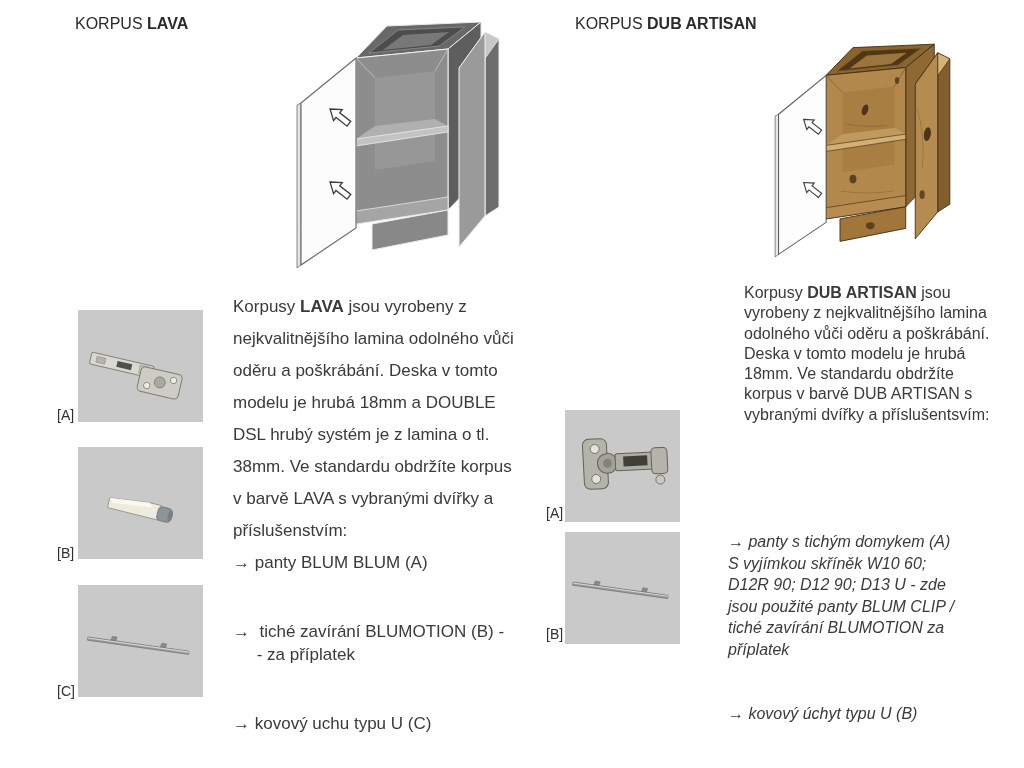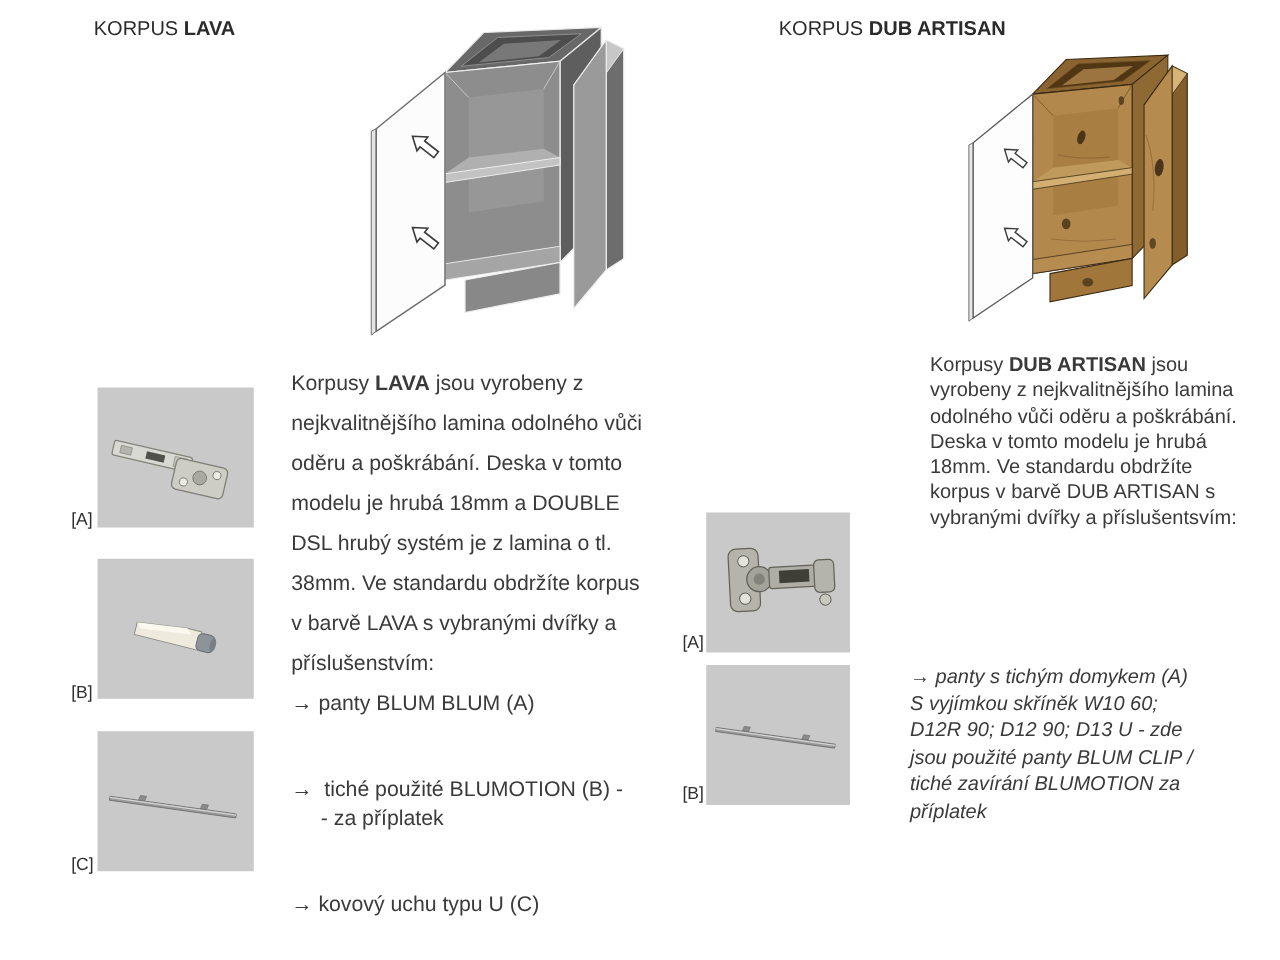--- a/index.html
+++ b/index.html
@@ -106,26 +106,26 @@
       </g>
     </svg>
   </div>
   <div class="hwlabel" style="left:57px; top:683px;">[C]</div>
 
   <div class="para" style="left:233px; top:291px; width:290px;">
     <span>Korpusy </span><b>LAVA</b><span> jsou vyrobeny z nejkvalitnějšího lamina odolného vůči oděru a poškrábání. Deska v tomto modelu je hrubá 18mm a DOUBLE DSL hrubý systém je z lamina o tl. 38mm. Ve standardu obdržíte korpus v barvě LAVA s vybranými dvířky a příslušenstvím:</span>
   </div>
   <div class="bullets" style="left:233px; top:505px; width:300px;">
     <div class="bullet-item">→ panty BLUM BLUM (A)</div>
-    <div class="bullet-item">→  tiché použité BLUMOTION (B) -
+    <div class="bullet-item">→  tiché zavírání BLUMOTION (B) -
      - za příplatek</div>
     <div class="bullet-item">→ kovový uchu typu U (C)</div>
   </div>
 
-  <div class="title" style="left:575px; top:15px;margin-left:48px;">
+  <div class="title" style="left:575px; top:15px;">
     <span>KORPUS </span><b>DUB ARTISAN</b>
   </div>
 
   <svg class="cab" style="left:763px; top:22px; width:205px; height:245px;" viewBox="0 0 237 264">
 
     <polygon points="73,52 165,43 198,16 104,20" fill="#8a6430" stroke="#3a2a12" stroke-width="1"></polygon>
     <polygon points="86,47 156,40 182,21 115,24" fill="#503613" stroke="#6f4f24" stroke-width="0.6"></polygon>
     <polygon points="100,44 148,39 166,26 120,29" fill="#9b7440"></polygon>
 
     <polygon points="165,43 198,16 198,170 165,204" fill="#8f6933" stroke="#3a2a12" stroke-width="1"></polygon>
@@ -199,15 +199,16 @@
   <div class="para para-r" style="left:744px; top:283px; width:252px;">
     <span>Korpusy </span><b>DUB ARTISAN</b><span> jsou vyrobeny z nejkvalitnějšího lamina odolného vůči oděru a poškrábání. Deska v tomto modelu je hrubá 18mm. Ve standardu obdržíte korpus v barvě DUB ARTISAN s vybranými dvířky a příslušentsvím:</span>
   </div>
   <div class="bullets bullets-r" style="left:728px; top:488px; width:260px;font-style:italic;">
     <div class="bullet-item">→ panty s tichým domykem (A)
 S vyjímkou skříněk W10 60;
 D12R 90; D12 90; D13 U - zde
 jsou použité panty BLUM CLIP /
 tiché zavírání BLUMOTION za
 příplatek</div>
+    <div class="bullet-item">→ kovový úchyt typu U (B)</div>
   </div>
 
 </div>
 
 </body></html>

